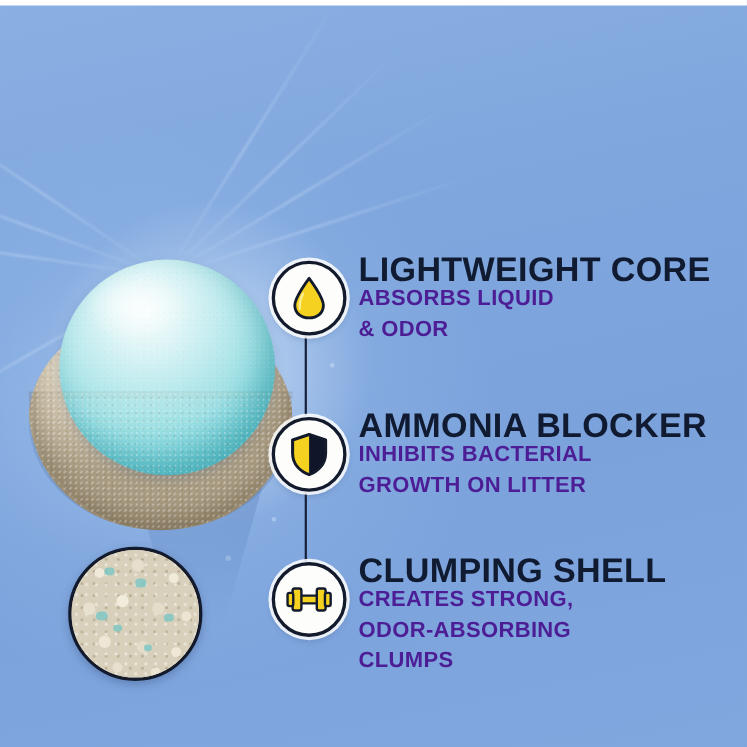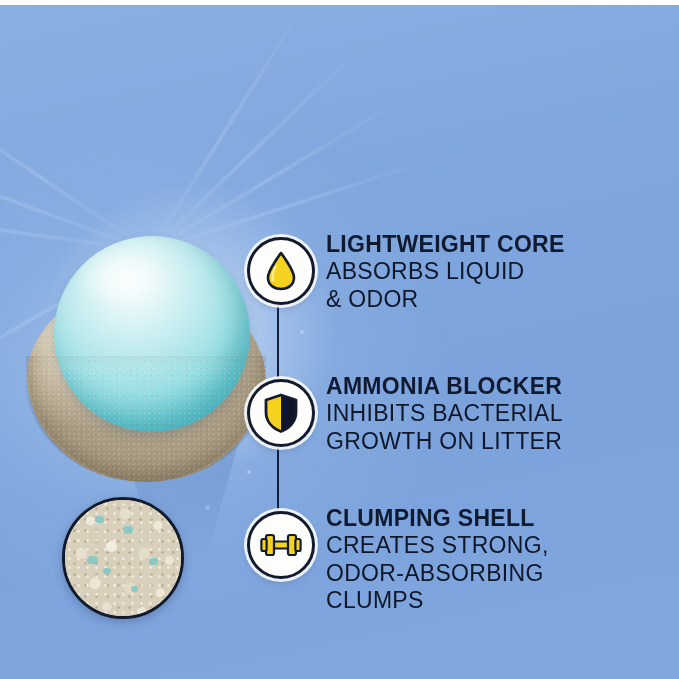--- a/index.html
+++ b/index.html
@@ -264,30 +264,30 @@
   }
 
   
   .feature-text {
     position: absolute;
     left: 326px;
     width: 330px;
   }
   .feat-head {
     color: #101a31;
-    font-size: 23px;
+    font-size: 31px;
     line-height: 27px;
     font-weight: 700;
     letter-spacing: 0.3px;
   }
   .feat-body {
-    color: #0f172a;
-    font-size: 23px;
+    color: #4c1d95;
+    font-size: 20px;
     line-height: 27.5px;
-    font-weight: 400;
+    font-weight: 700;
     letter-spacing: 0.3px;
     white-space: pre-line;
   }
 </style>
 </head>
 <body>
 
 <div id="poster">
 
   <div class="bg-base"></div>

